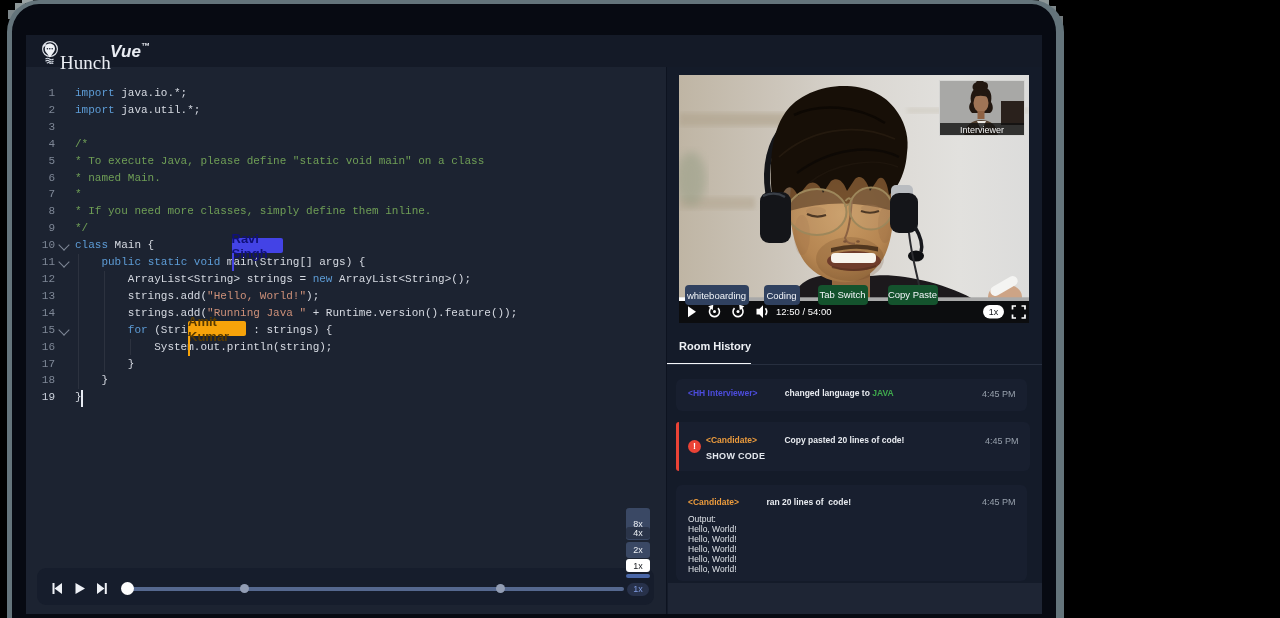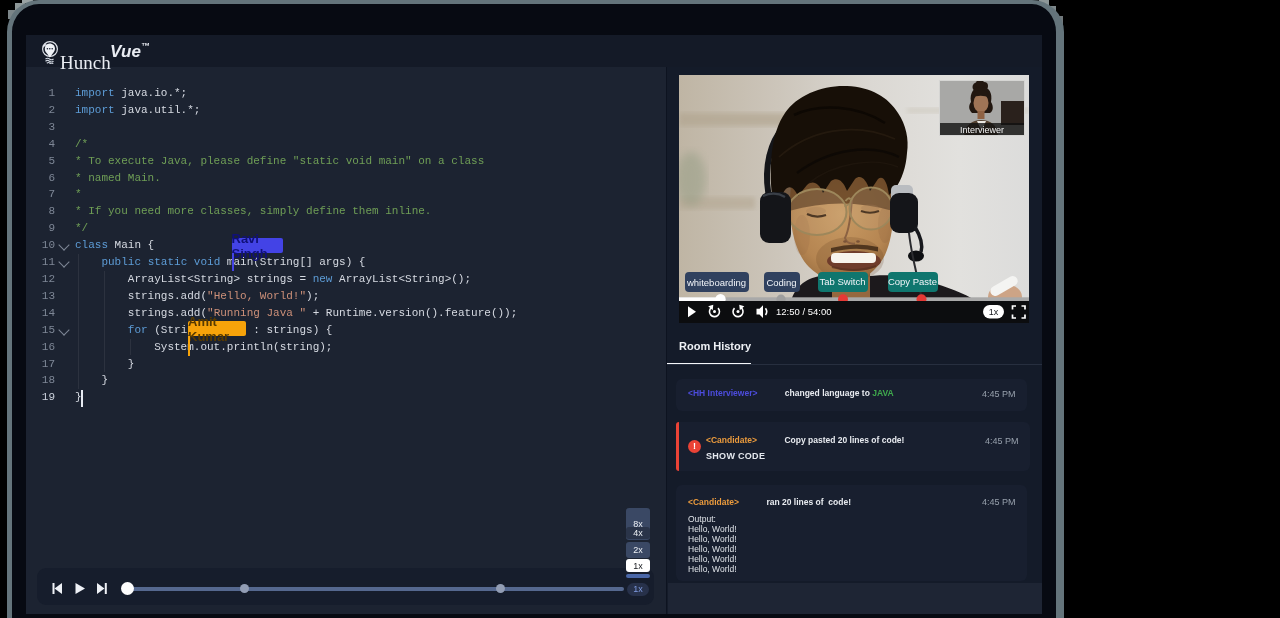--- a/index.html
+++ b/index.html
@@ -24,23 +24,23 @@
   .curlabel{position:absolute;height:15px;font-size:13px;display:flex;align-items:center;justify-content:center;border-radius:2px;font-weight:bold;}
   
   #pbpanel{position:absolute;left:37px;top:568px;width:617px;height:37px;background:#161d2c;border-radius:9px;}
   .chip{position:absolute;left:626px;width:24px;height:13px;border-radius:3px;background:#3a4864;color:#eef1f6;
      font-size:9px;display:flex;align-items:center;justify-content:center;}
   
   #rpanel{position:absolute;left:667px;top:67px;width:375px;height:547px;background:#141b29;}
   #rpanelbottom{position:absolute;left:668px;top:583px;width:374px;height:31px;background:#1e2534;}
   #divider{position:absolute;left:666px;top:67px;width:2px;height:547px;background:#0d1320;}
   .vbtn{position:absolute;height:20px;border-radius:4px;color:#f2f5f9;font-size:9.5px;
-     display:flex;align-items:center;justify-content:center;white-space:nowrap;}
+     display:flex;align-items:center;justify-content:center;white-space:nowrap;margin-top:13px;}
   .navy{background:#30415f;}
-  .red{background:#0f766e;}
+  .red{background:#14532d;}
   .card{position:absolute;left:676px;width:350.5px;background:#181f2f;border-radius:6px;}
   .ctime{position:absolute;right:0;top:0;color:#97a0ac;font-size:9px;}
   .or{color:#eb9b3d;font-weight:bold;}
   .ind{color:#4c4cdd;font-weight:bold;}
   .grn{color:#3fa94d;font-weight:bold;}
   .wt{color:#e8ebf0;font-weight:bold;padding-left:25px;}
 </style>
 </head>
 <body>
 

